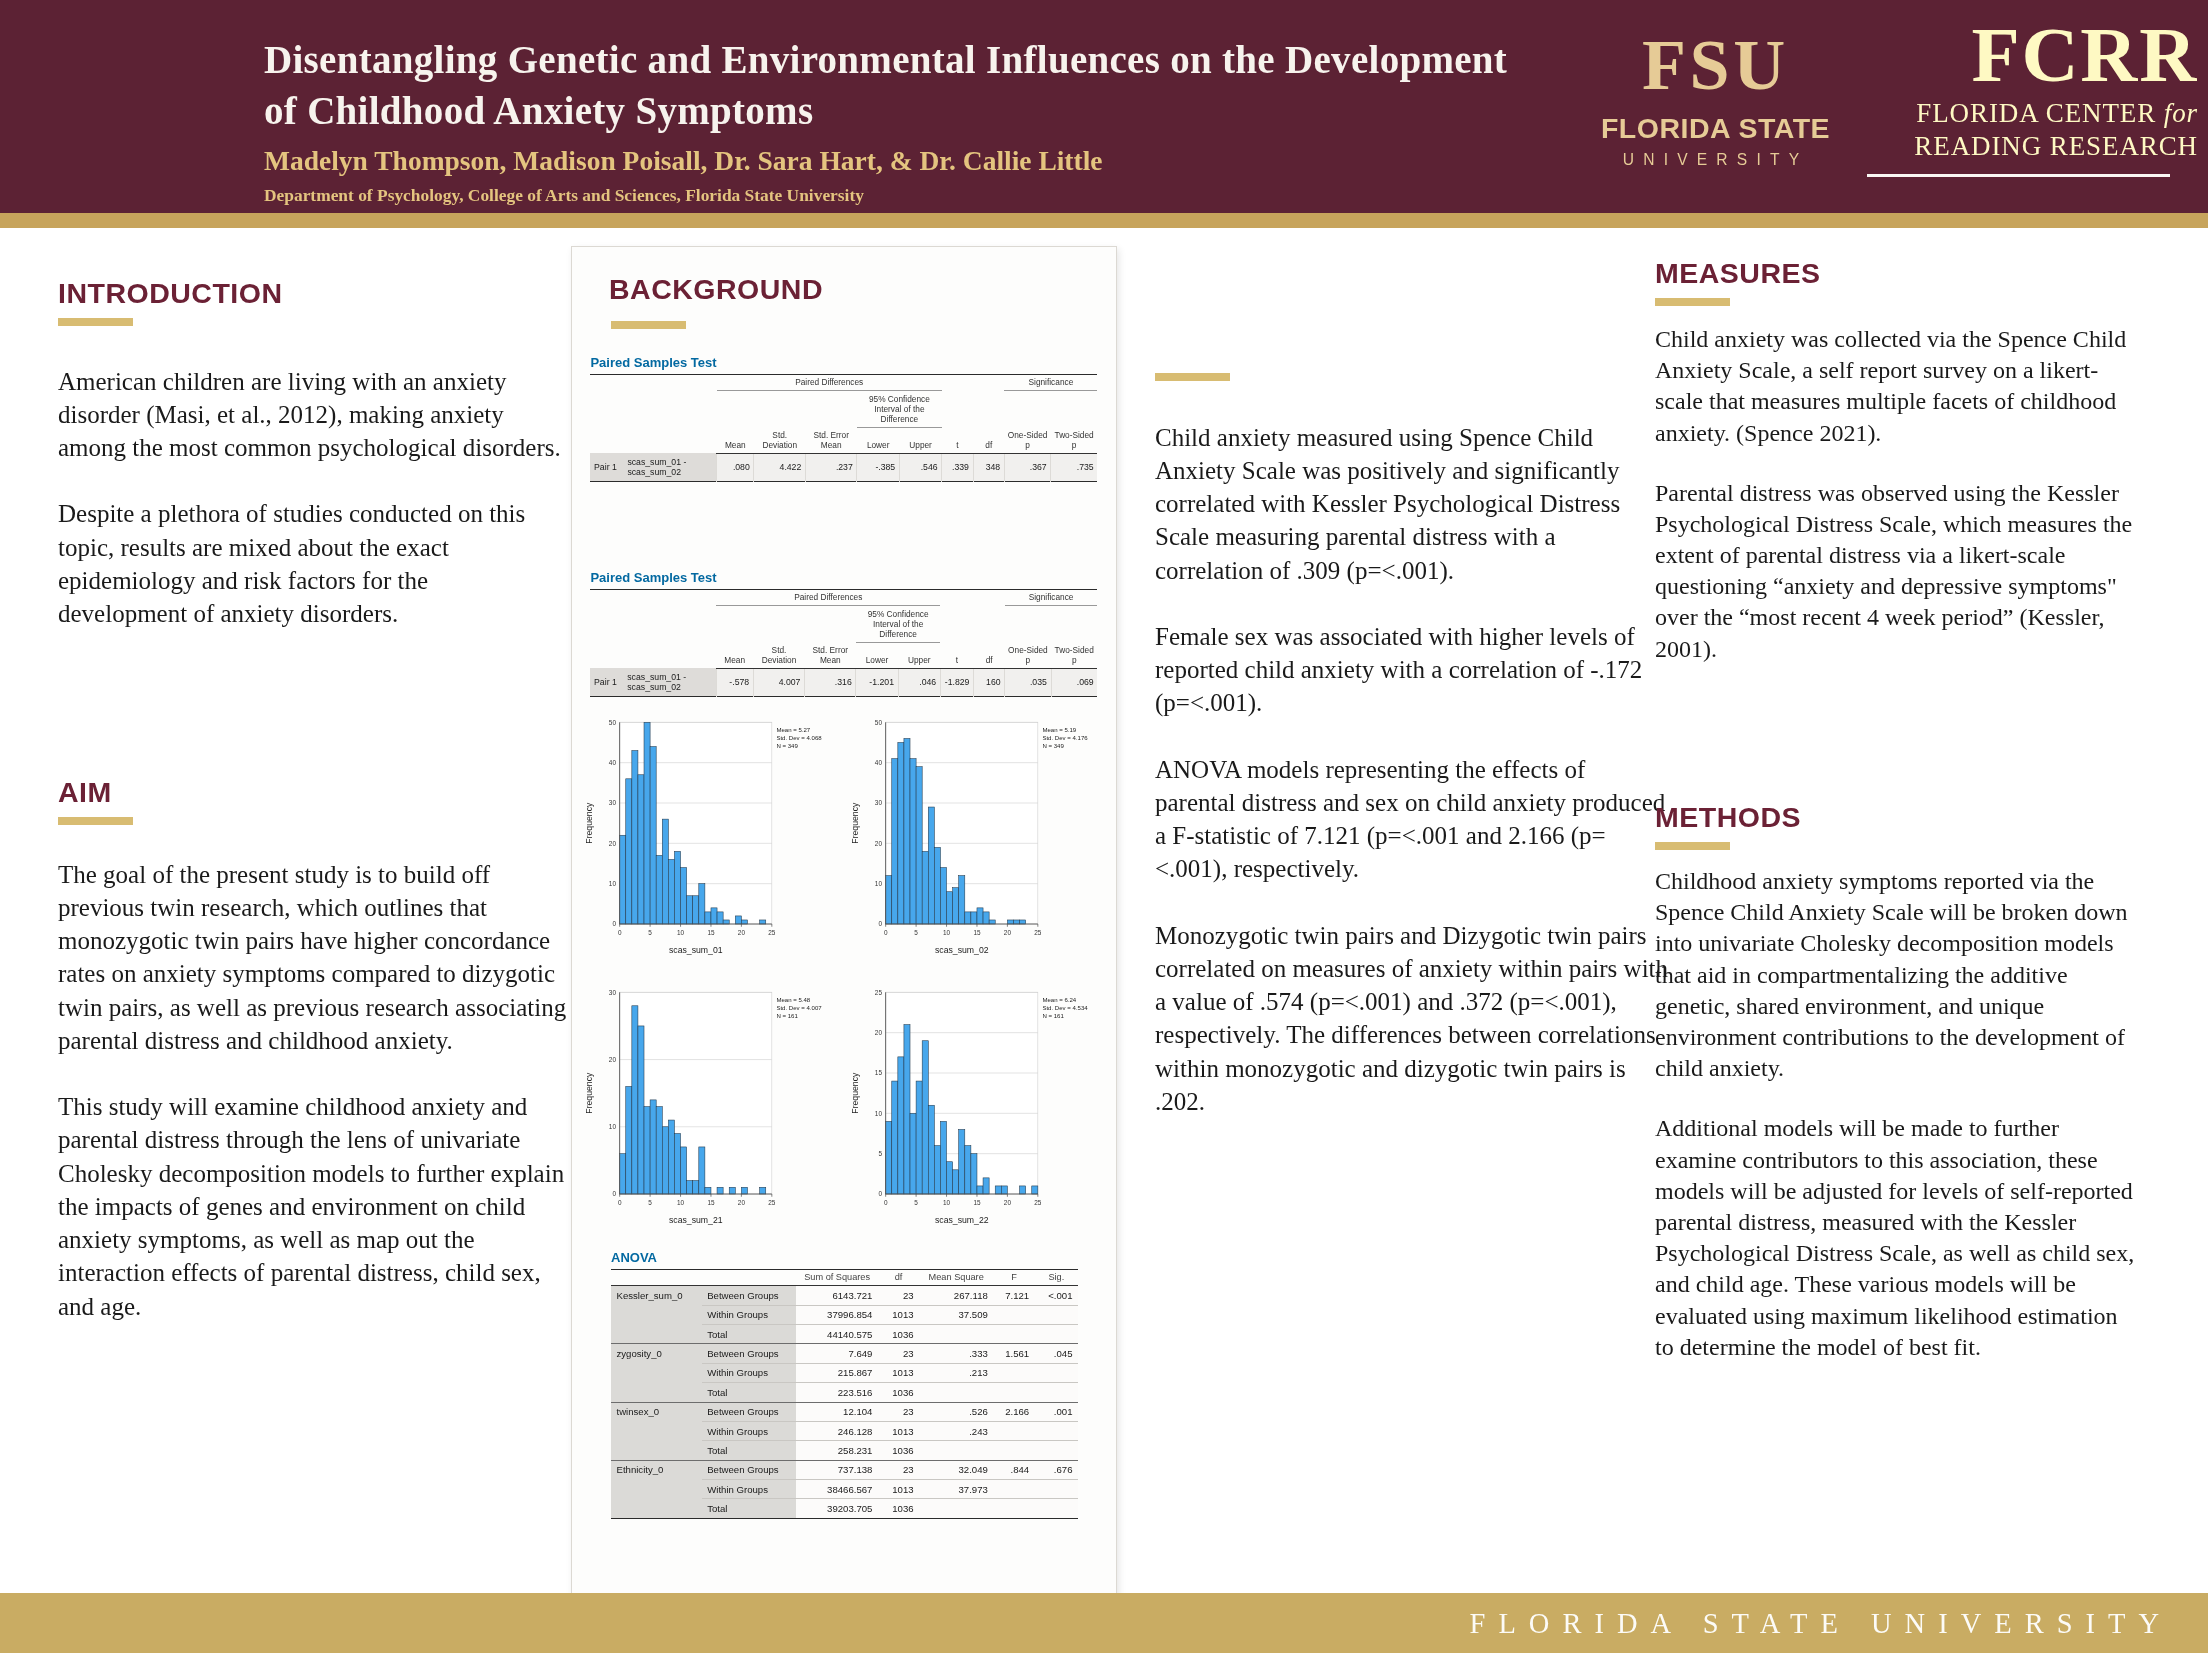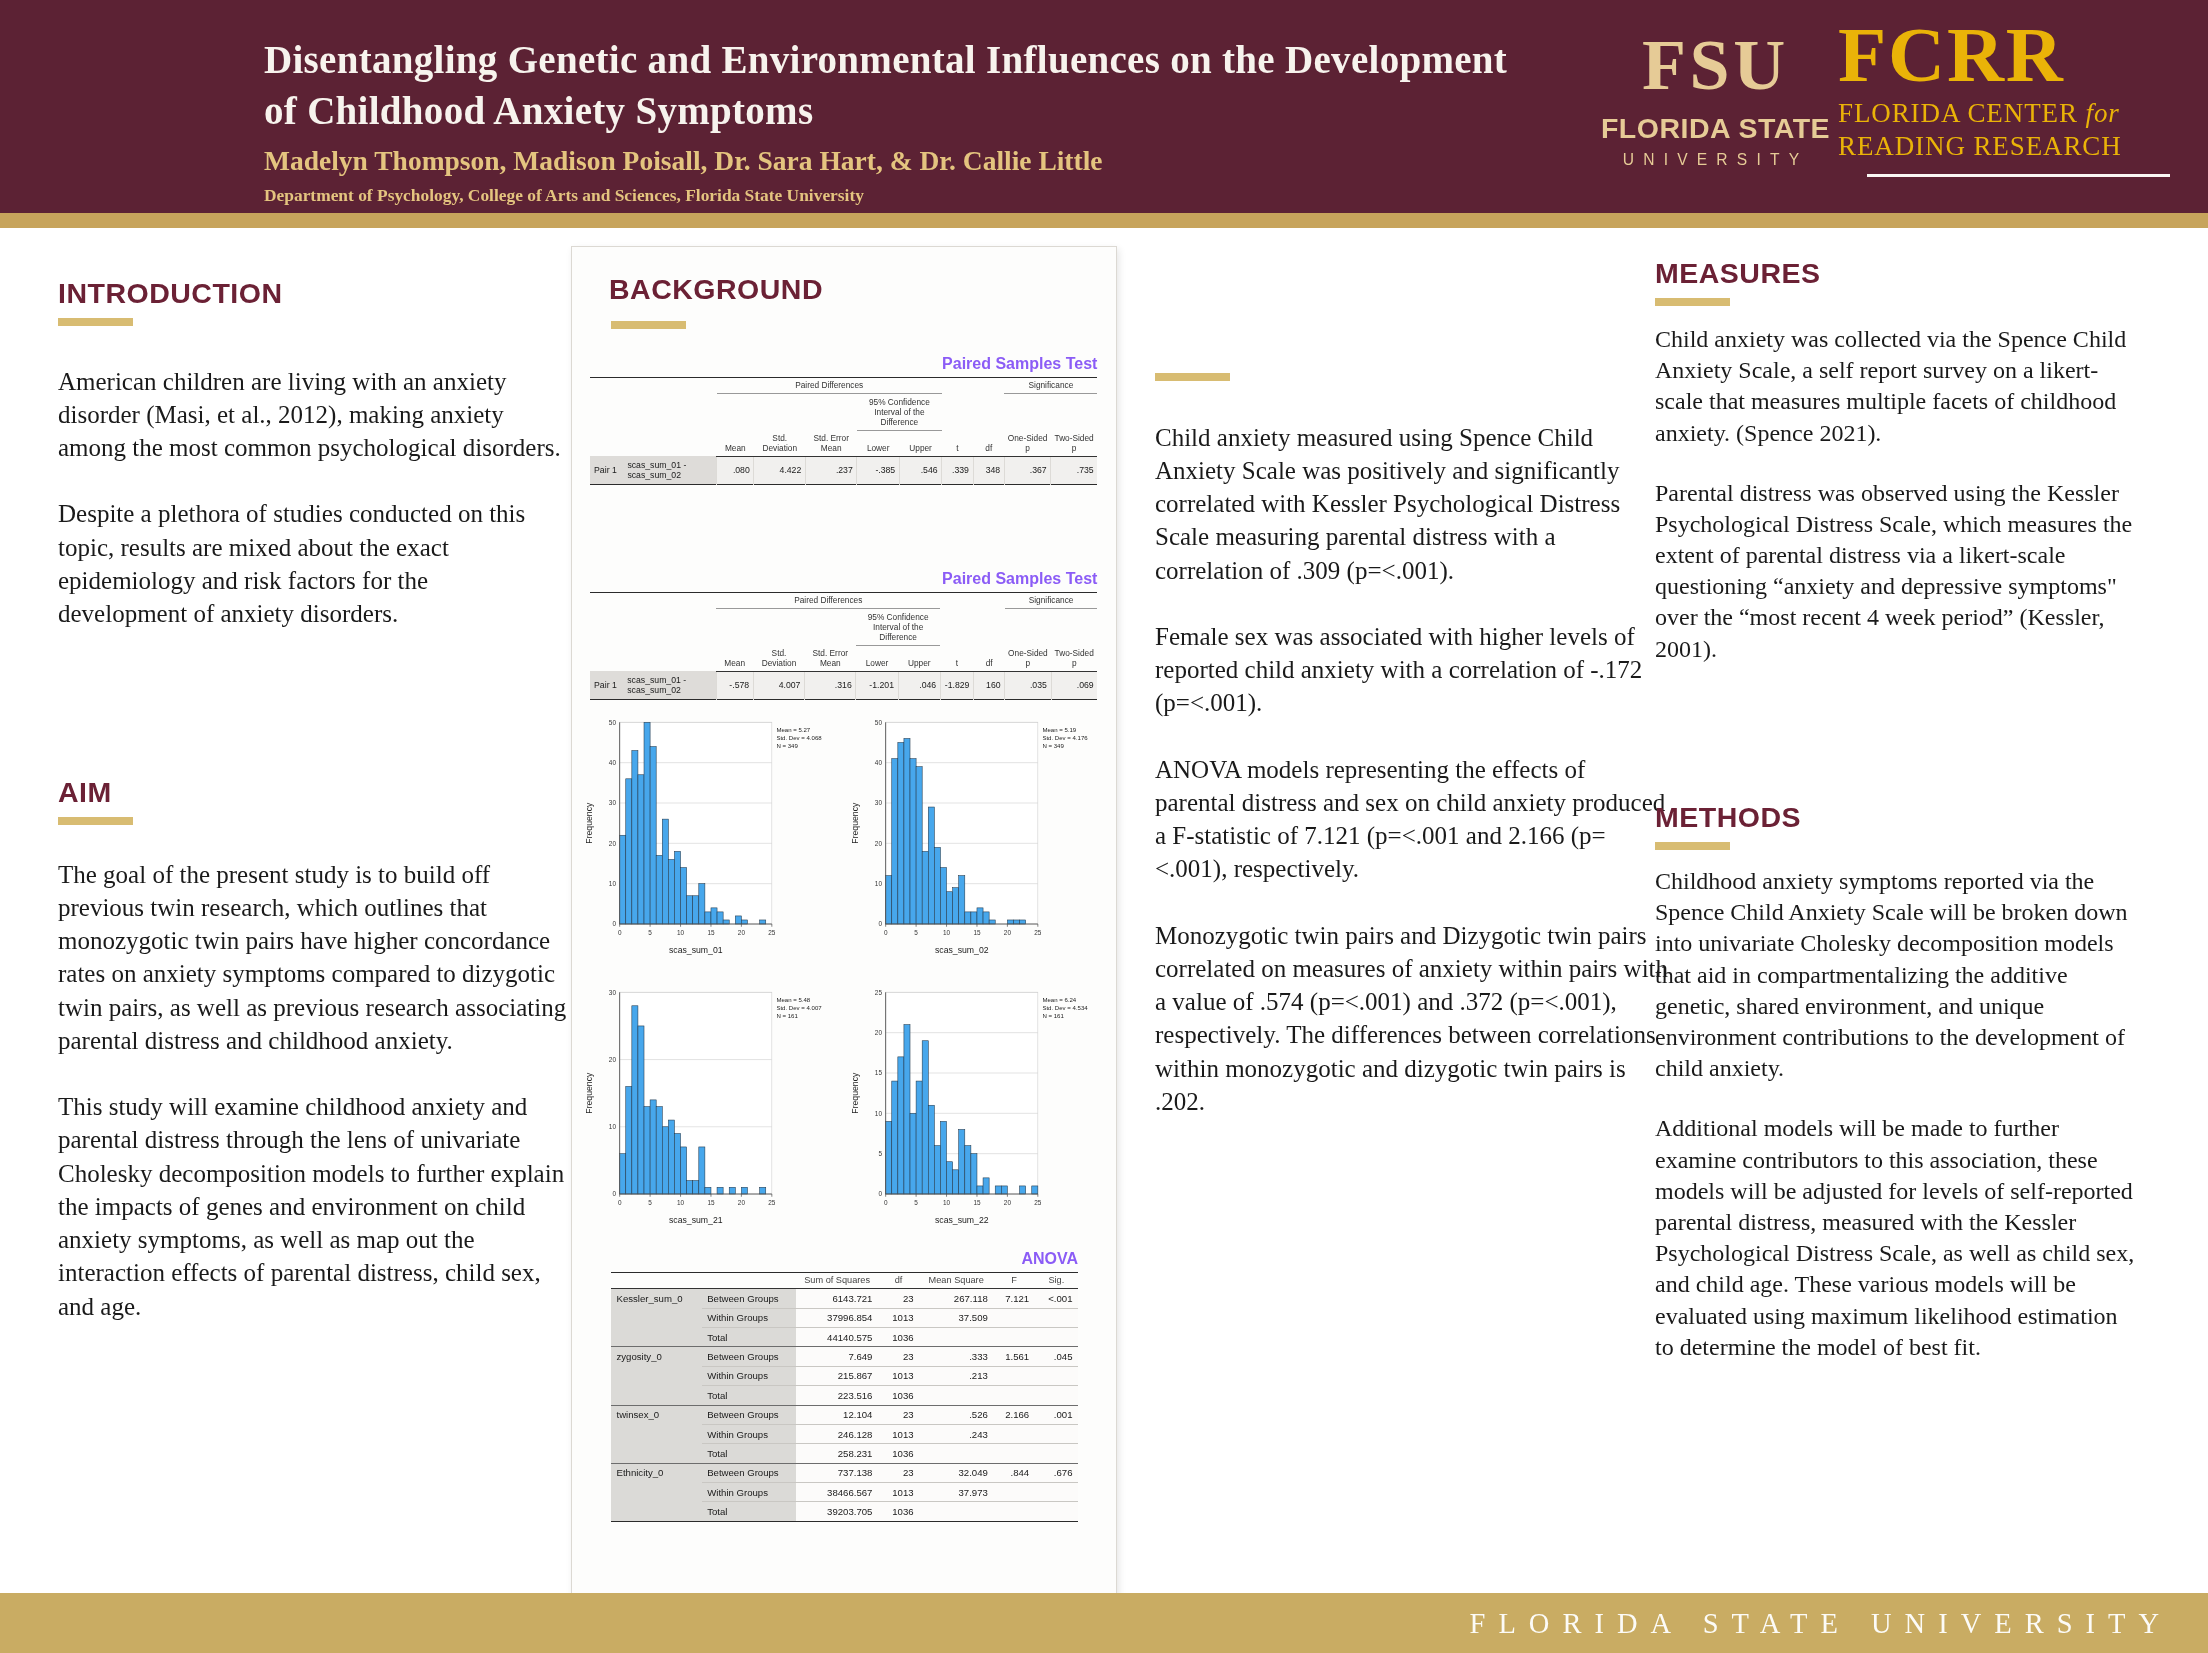--- a/index.html
+++ b/index.html
@@ -12,21 +12,21 @@
   .title-line{position:absolute;left:264px;color:#F7F3ED;font-weight:bold;font-size:39px;letter-spacing:0.3px;font-family:"Liberation Serif",serif;}
   .title-1{top:37px;} .title-2{top:88px;}
   .authors{position:absolute;left:264px;top:145px;color:#E4C47F;font-weight:bold;font-size:27.5px;}
   .dept{position:absolute;left:264px;top:185px;color:#E4C47F;font-weight:bold;font-size:17.4px;}
   .gold-strip{position:absolute;left:0;top:213px;width:2209px;height:14.7px;background:#C7A45C;}
 
   .fsu-logo{position:absolute;left:1600px;top:26px;width:231px;text-align:center;color:#E6CB96;}
   .fsu-acronym{font-family:"Liberation Serif",serif;font-weight:bold;font-size:72px;line-height:79px;letter-spacing:3.7px;}
   .fsu-line1{font-family:"Liberation Sans",sans-serif;font-weight:bold;font-size:28.5px;margin-top:7.3px;letter-spacing:0.5px;}
   .fsu-line2{font-family:"Liberation Sans",sans-serif;font-size:15.6px;letter-spacing:9.2px;margin-top:5.5px;}
-  .fcrr-logo{position:absolute;left:1838px;top:13px;width:360px;text-align:left;color:#eab308;}
+  .fcrr-logo{position:absolute;left:1838px;top:13px;width:360px;text-align:right;color:#fef9c3;}
   .fcrr-acronym{font-family:"Liberation Serif",serif;font-weight:bold;font-size:79px;line-height:84px;letter-spacing:1.8px;}
   .fcrr-line{font-family:"Liberation Serif",serif;font-size:27px;line-height:33px;letter-spacing:0.9px;}
   .fcrr-line .it{font-style:italic;}
   .fcrr-rule{width:303px;height:2.8px;background:#FAF8F4;margin:11px auto 0 auto;}
 
   
   .sec-head{font-family:"Liberation Sans",sans-serif;font-weight:bold;color:#6B2135;font-size:28.5px;letter-spacing:0.5px;}
   .gold-underline{width:75px;height:7.3px;background:#D8BC72;margin-top:8.3px;}
 
   .para{font-size:25px;line-height:1.33;margin:0 0 33px 0;}
@@ -44,21 +44,21 @@
   .block-methods .body{margin-top:16.5px;}
 
   
   .panel{position:absolute;left:571px;top:246px;width:544px;height:1355px;background:#FDFDFC;
          border:0.9px solid #DCD9D3;box-shadow:1.8px 2.8px 7.3px rgba(0,0,0,.10);}
   .panel .sec-head{position:absolute;left:37px;top:26px;}
   .panel .gold-underline{position:absolute;left:39px;top:66px;}
 
   .spss-wrap{position:absolute;left:18.4px;width:507px;}
   .spss1{top:108px;} .spss2{top:323px;}
-  .spss-title{font-family:"Liberation Sans",sans-serif;font-weight:bold;font-size:16px;text-align:right;margin-bottom:3.7px;color:#8b5cf6;}
+  .spss-title{font-family:"Liberation Sans",sans-serif;font-weight:bold;font-size:13px;text-align:left;margin-bottom:3.7px;color:#0369a1;}
   table.spss{border-collapse:collapse;width:100%;border-top:1.8px solid #2b2b2b;border-bottom:1.8px solid #2b2b2b;}
   table.spss th{font-family:"Liberation Sans",sans-serif;font-weight:normal;font-size:8.3px;color:#333;
       text-align:center;vertical-align:bottom;padding:2.8px 2.8px;}
   table.spss th.grp{border-bottom:0.9px solid #999;}
   table.spss tr.leaf th{border-bottom:1.4px solid #333;}
   table.spss td{font-family:"Liberation Sans",sans-serif;font-size:8.7px;background:#F1F0EE;
       text-align:right;padding:3.7px 3.7px;border-left:0.9px solid #DDDBD7;margin-top:48px;}
   table.spss td.lbl{background:#DEDCD9;text-align:left;border-left:none;}
 
   .anova-wrap{position:absolute;left:39px;top:1003px;width:467px;}

